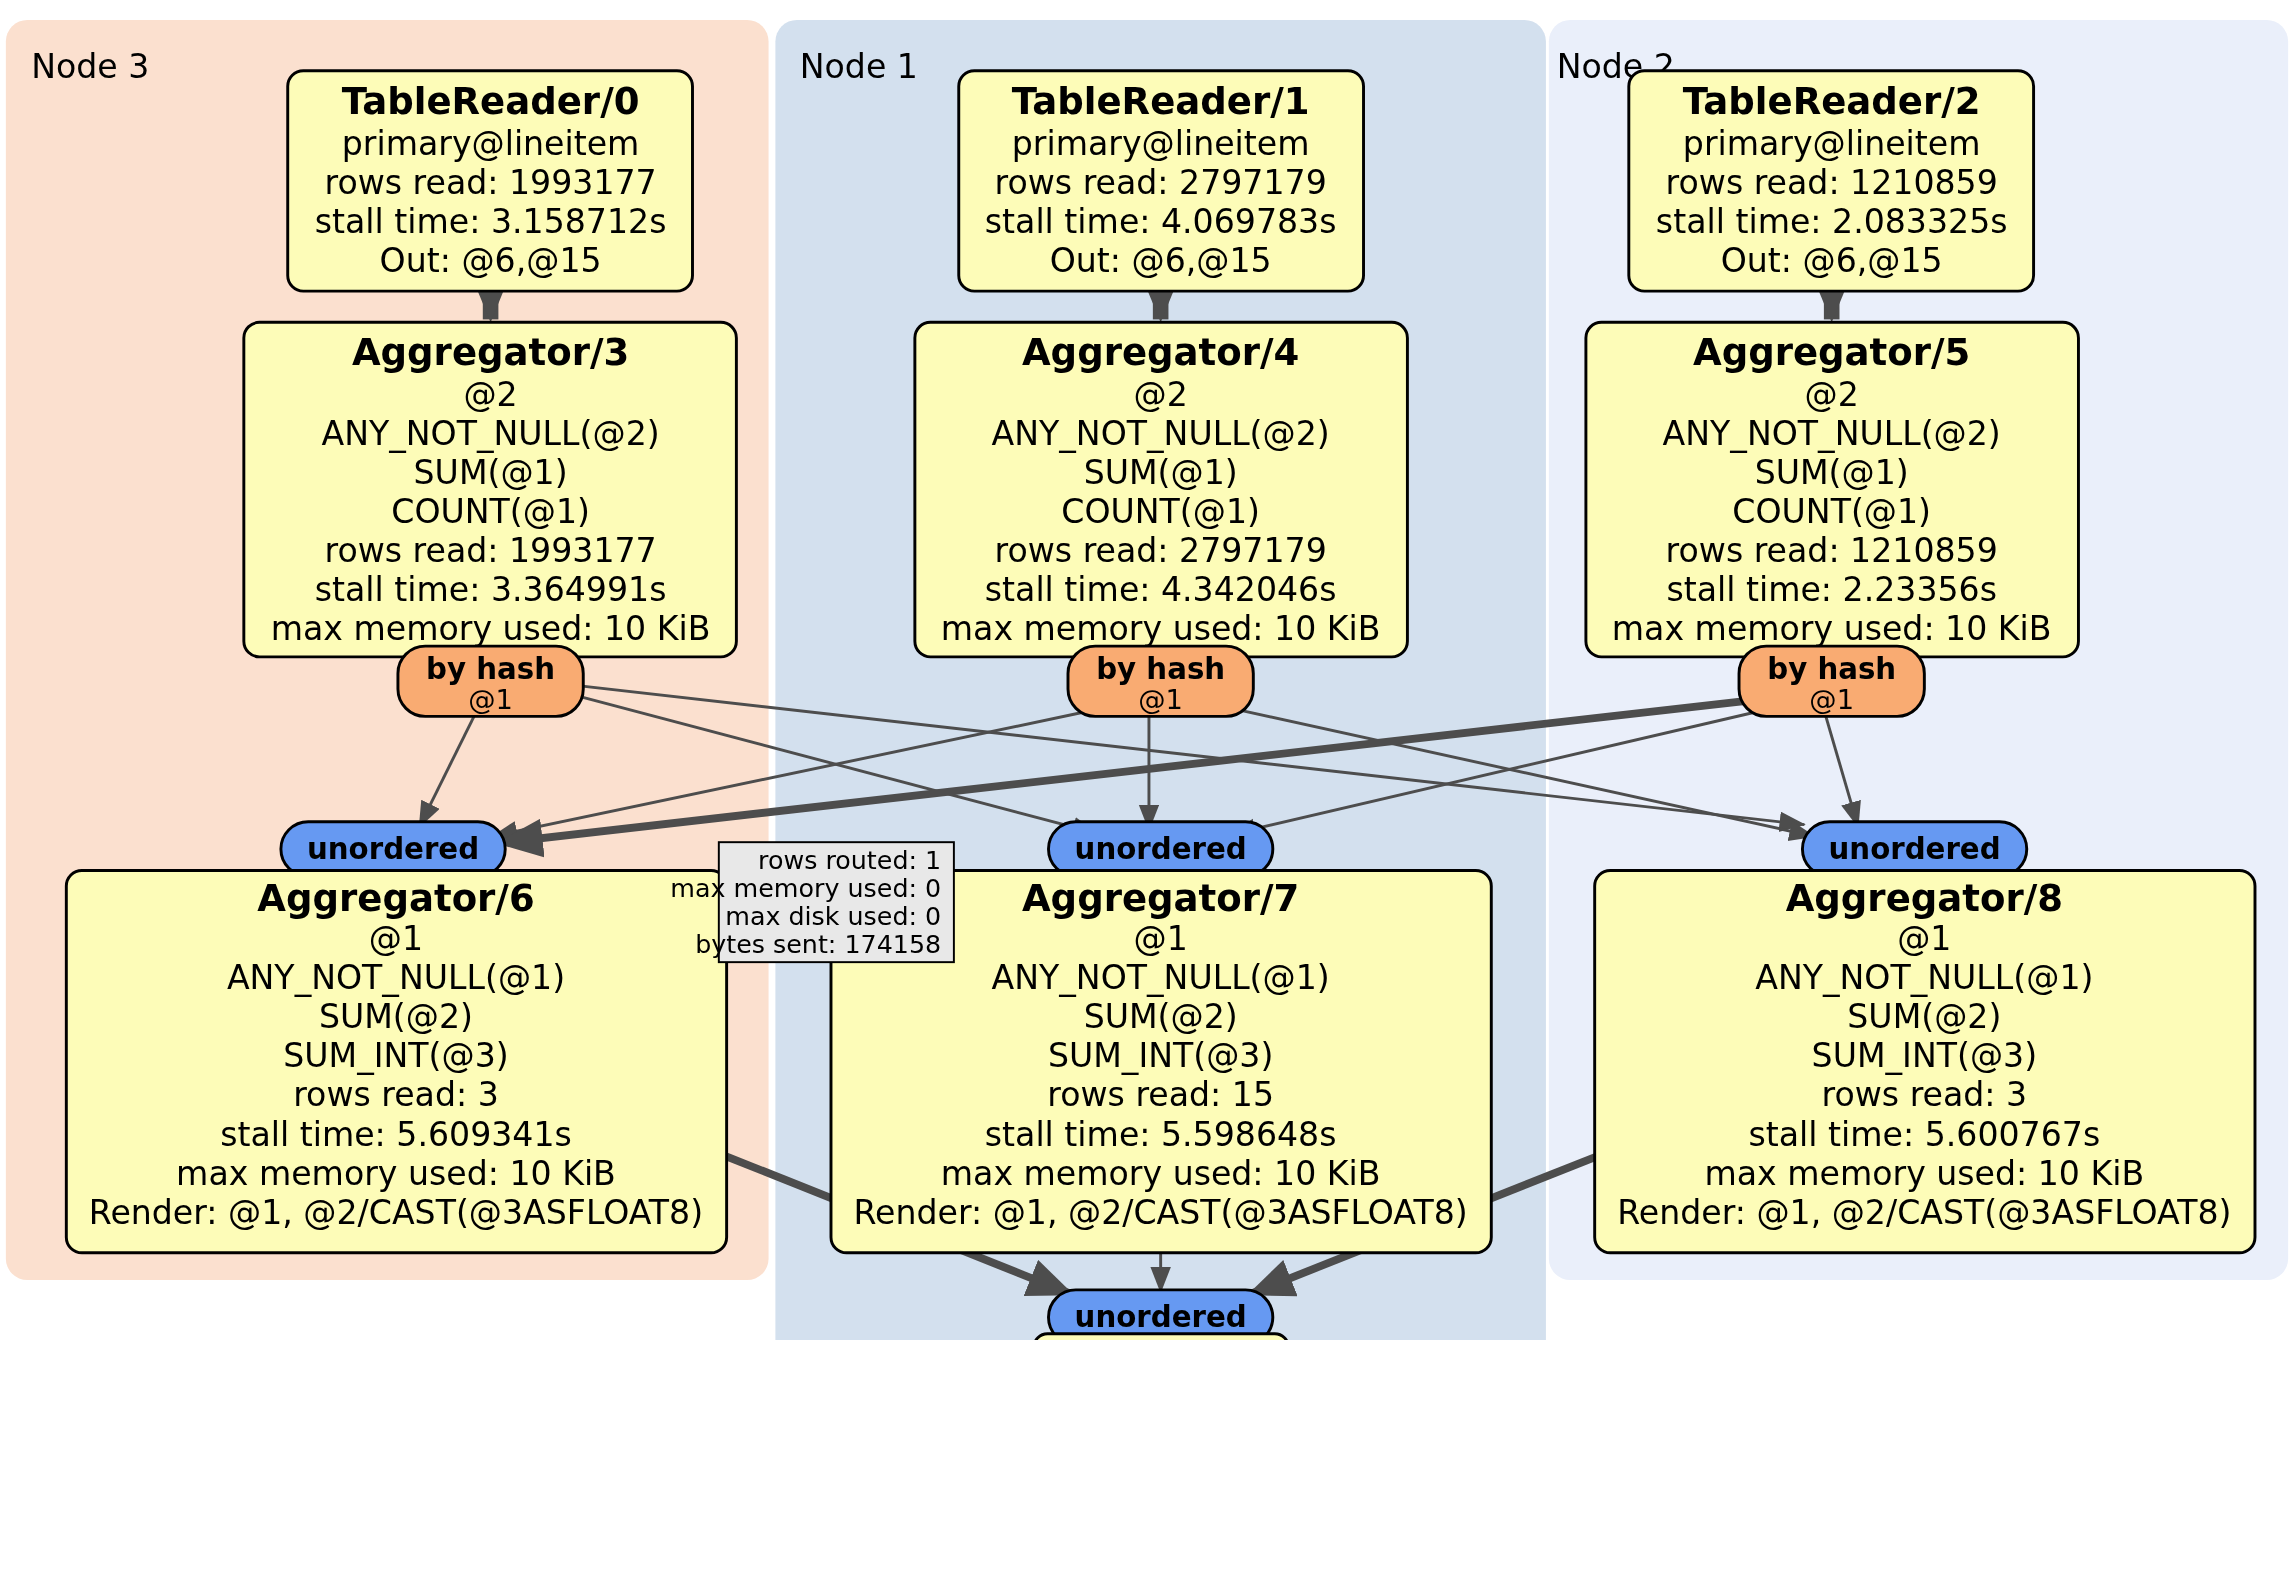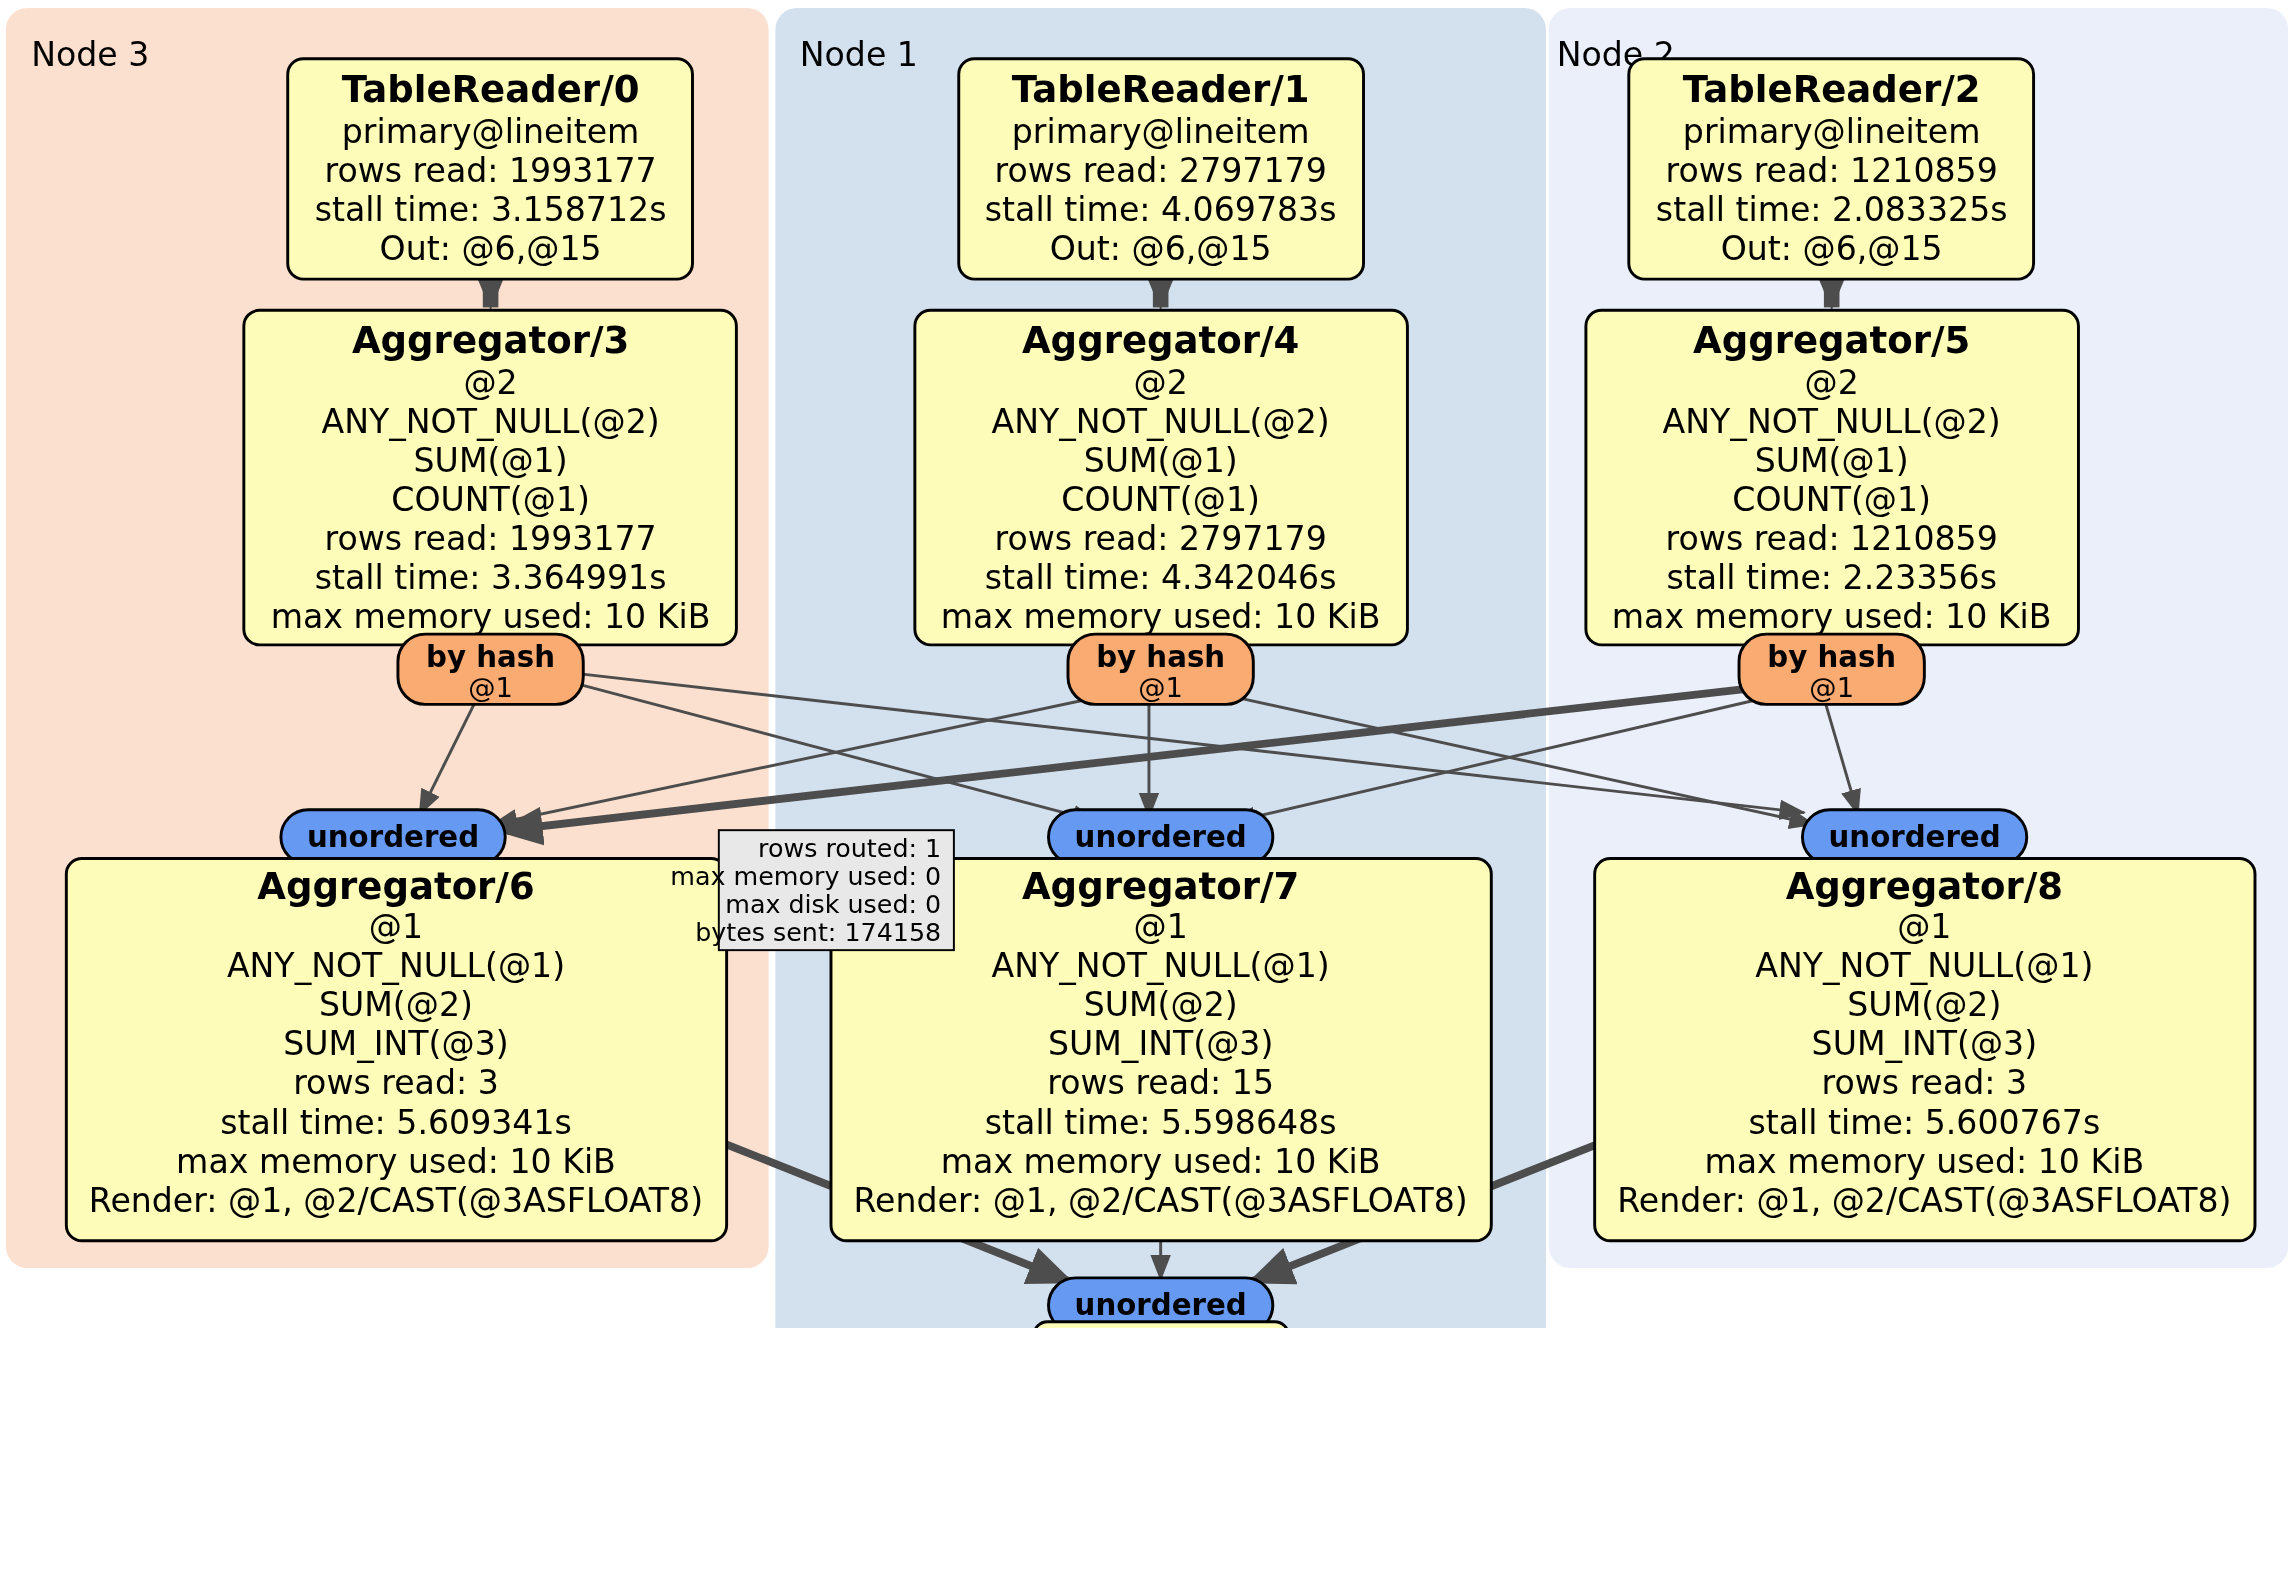--- a/index.html
+++ b/index.html
@@ -9,20 +9,21 @@
   }
   body {
     font-family: "DejaVu Sans", "Liberation Sans", sans-serif;
   }
   #canvas {
     position: relative;
     width: 2294px;
     height: 1328px;
     background: #ffffff;
     overflow: hidden;
+    margin-top: 12px;
   }
   #graph {
     position: absolute;
     left: 0;
     top: 0;
     width: 2294px;
     height: 1596px;
   }
   .cluster-label {
     font-size: 34px;

